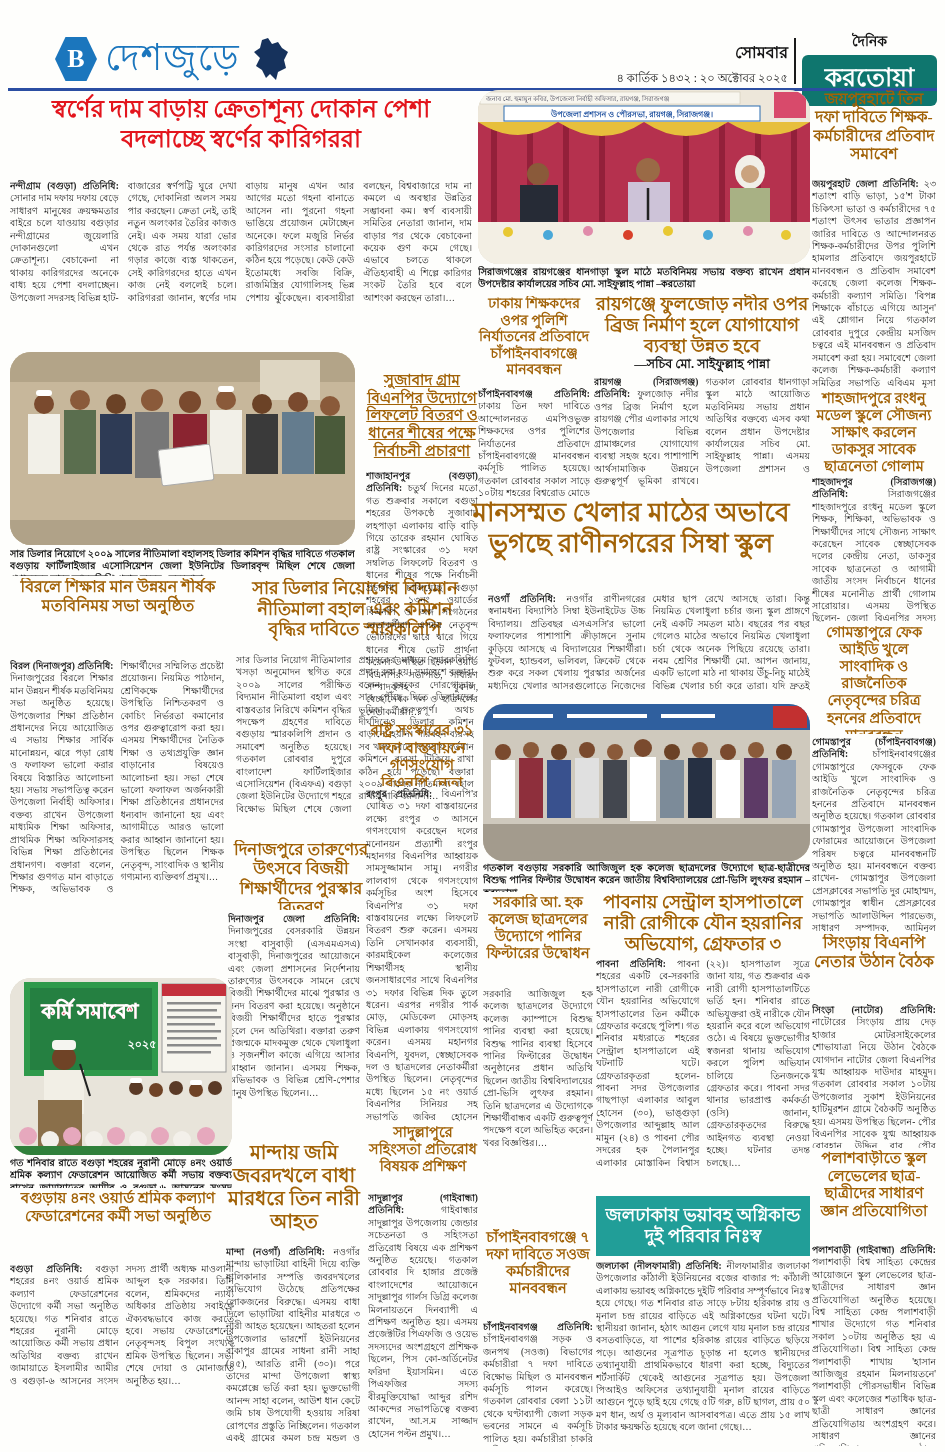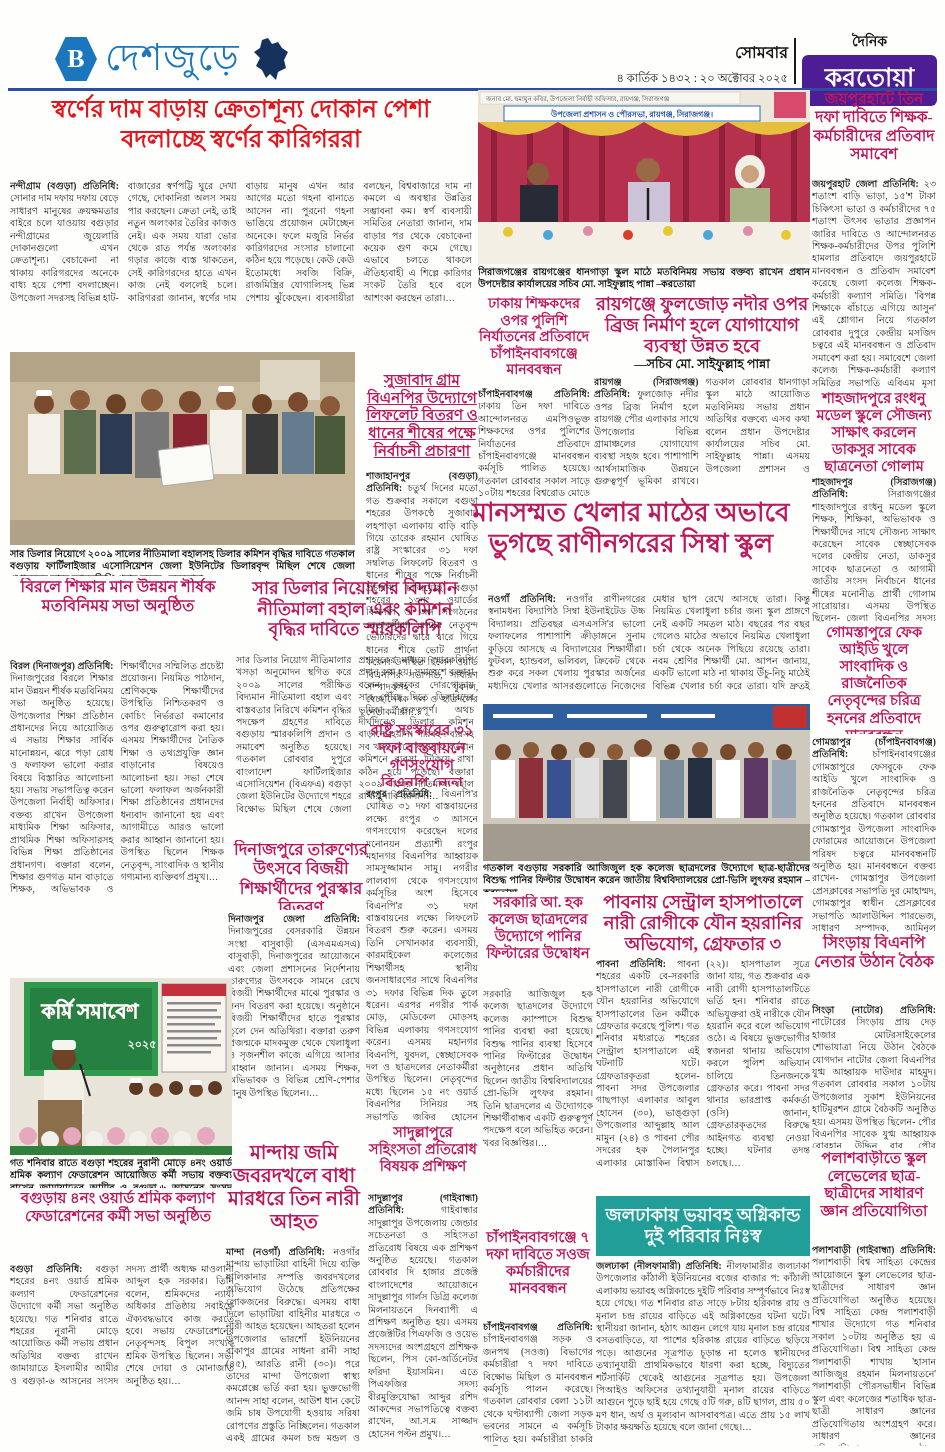--- a/index.html
+++ b/index.html
@@ -1,40 +1,40 @@
 <!DOCTYPE html>
 <html><head>
 <meta charset="utf-8">
 <style>
   html,body{margin:0;padding:0;background:#ffffff;}
   #page{position:relative;width:945px;height:1452px;background:#fefefc;overflow:hidden;
         font-family:"Liberation Serif","DejaVu Serif",serif;color:#151515;}
   .abs{position:absolute;}
-  .hl{position:absolute;font-weight:bold;text-align:center;color:#be185d;line-height:1.18;overflow:hidden;}
+  .hl{position:absolute;font-weight:bold;text-align:center;color:#a16207;line-height:1.18;overflow:hidden;}
   .bd{position:absolute;font-size:9.4px;line-height:1.32;text-align:justify;overflow:hidden;color:#1c1c1c;}
   .bd b{font-weight:bold;}
   .c2{column-count:2;column-gap:7px;}
   .c4{column-count:4;column-gap:9px;}
   .cap{position:absolute;font-size:9.6px;font-weight:bold;line-height:1.3;text-align:justify;overflow:hidden;color:#111;}
-  .ph{position:absolute;overflow:hidden;background:#d8d2c4;}
+  .ph{position:absolute;overflow:hidden;background:#d8d2c4;border-radius:21px;}
   .ph svg{display:block;}
 
   
   #logo{left:55px;top:33px;width:360px;height:52px;display:flex;align-items:center;gap:8px;}
   #logo-hex{width:42px;height:46px;background:#1b76bd;color:#fff;font-weight:bold;font-size:26px;
             display:flex;align-items:center;justify-content:center;
             clip-path:polygon(25% 2%,75% 2%,100% 50%,75% 98%,25% 98%,0% 50%);}
   #logo-text{font-size:37px;font-weight:normal;color:#1b76bd;letter-spacing:1px;}
   #dayblock{left:598px;top:40px;width:190px;height:44px;text-align:right;}
   #day{font-size:16px;font-weight:bold;}
   #date{font-size:11.5px;margin-top:3px;text-align:right;}
   #mast-div{left:794px;top:38px;width:2px;height:46px;background:#1a1a1a;}
   #paperlogo{left:802px;top:30px;width:135px;height:56px;text-align:center;}
   #paper-top{font-size:14px;font-weight:bold;}
-  #paper-name{background:#4c1d95;color:#fff;font-size:25px;font-weight:bold;border-radius:6px;padding:3px 0 5px;margin-top:1px;}
+  #paper-name{background:#0f766e;color:#fff;font-size:25px;font-weight:bold;border-radius:6px;padding:3px 0 5px;margin-top:1px;}
   #mast-rule{left:8px;top:88px;width:929px;height:3px;background:#2b4ea2;}
 
   
   #h-lead{left:12px;top:94px;width:458px;height:82px;font-size:24px;color:#e3151d;line-height:1.25;}
   #b-lead{left:10px;top:180px;width:462px;height:170px;}
   #ph-fert{left:10px;top:352px;width:345px;height:193px;}
   #cap-fert{left:10px;top:548px;width:345px;height:28px;}
   #h-biral{left:14px;top:578px;width:208px;height:78px;font-size:16px;}
   #b-biral{left:10px;top:660px;width:214px;height:318px;}
   #h-sar{left:238px;top:578px;width:234px;height:72px;font-size:17.5px;}

